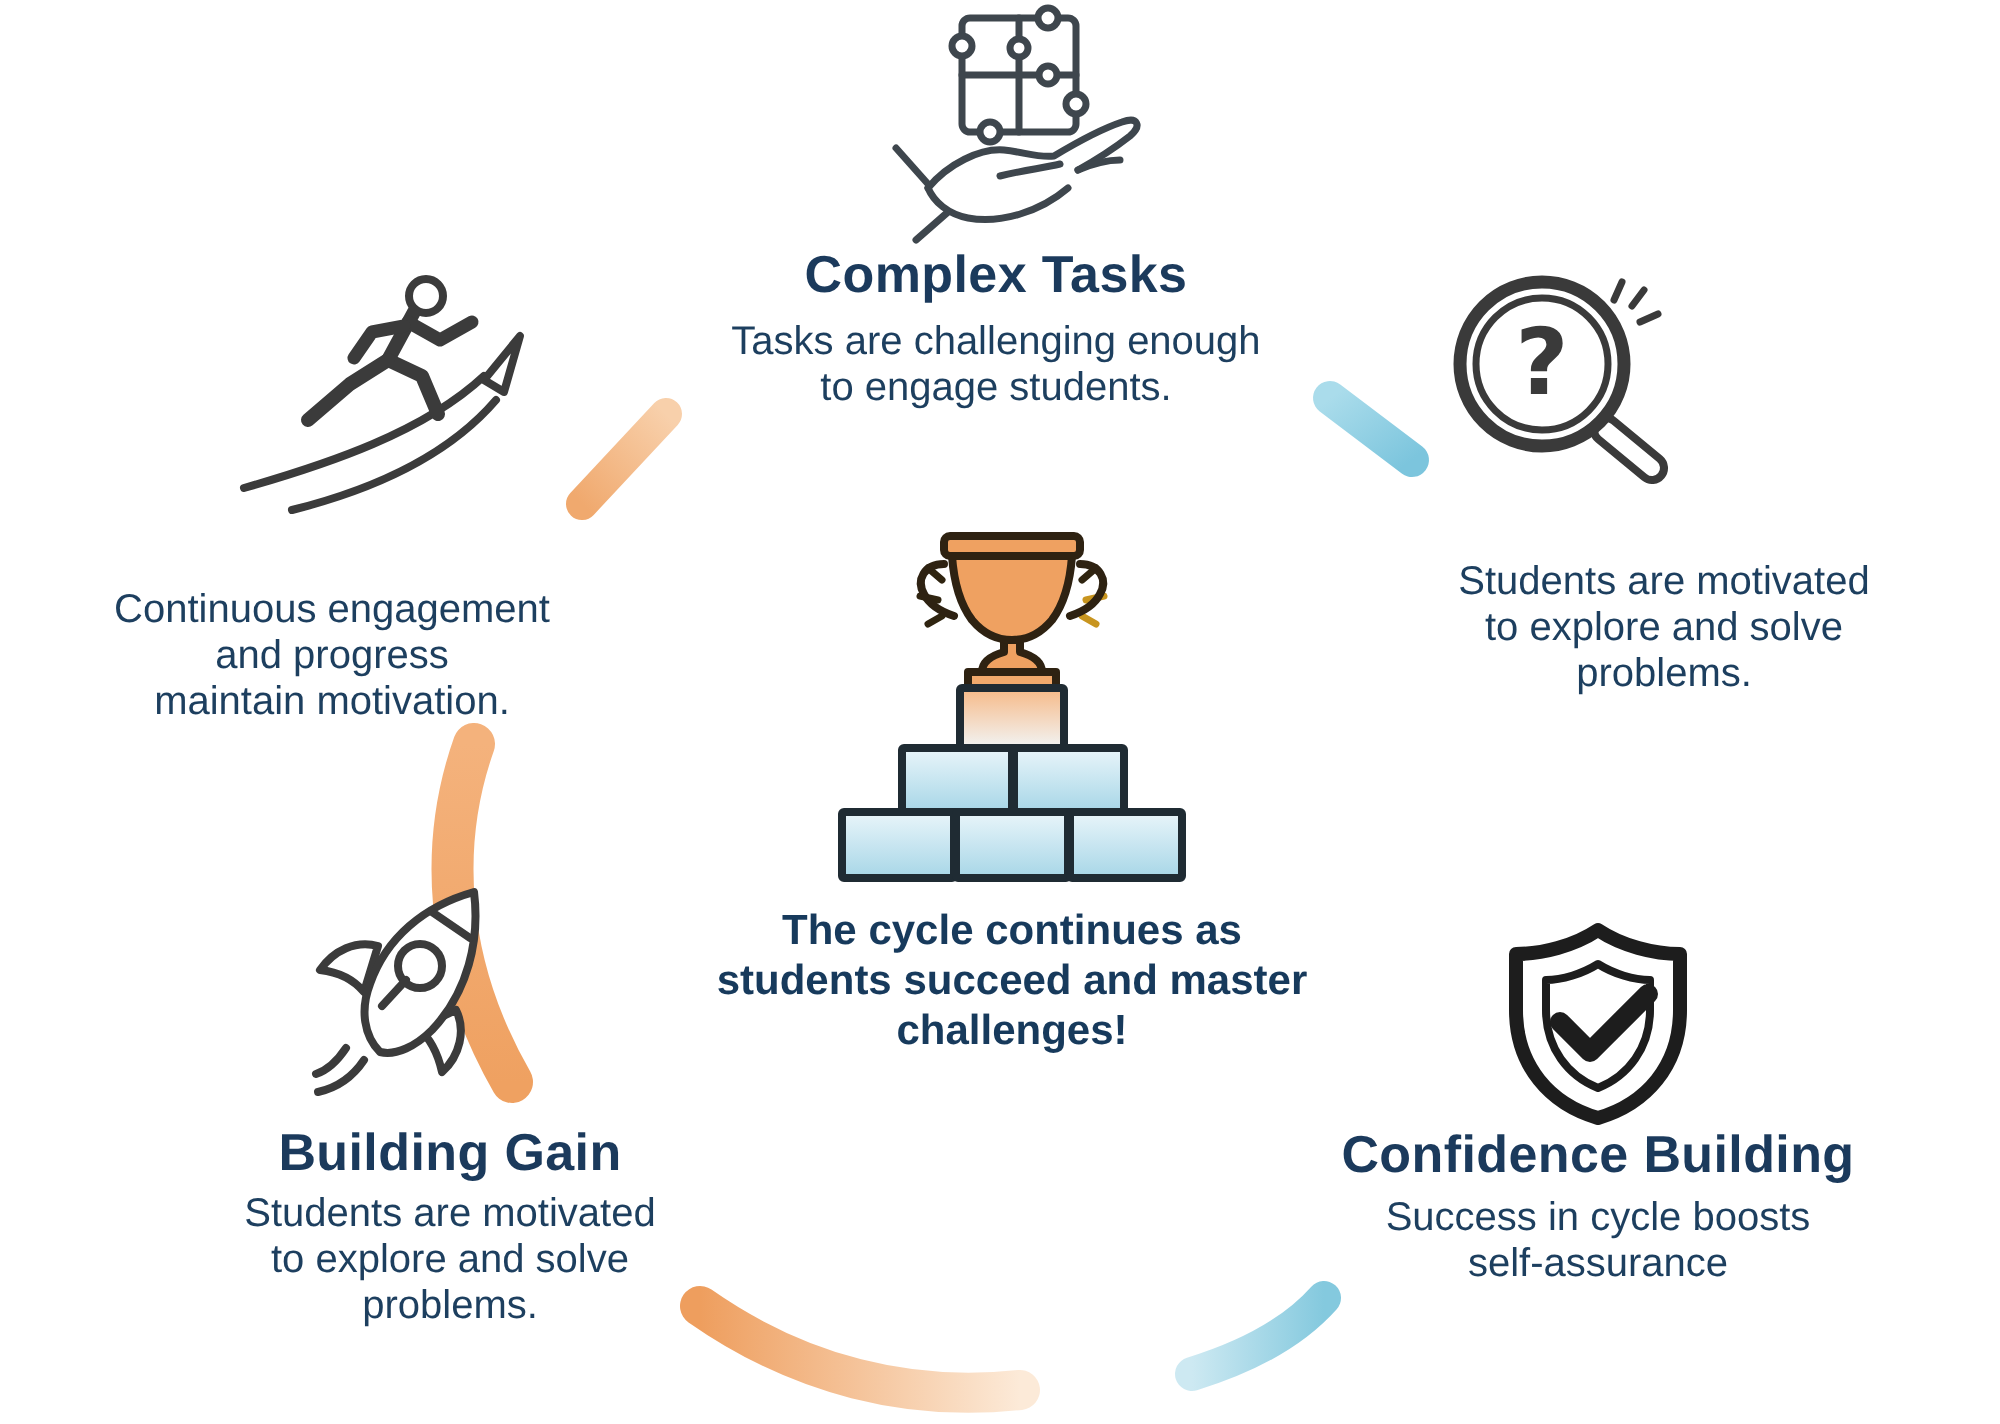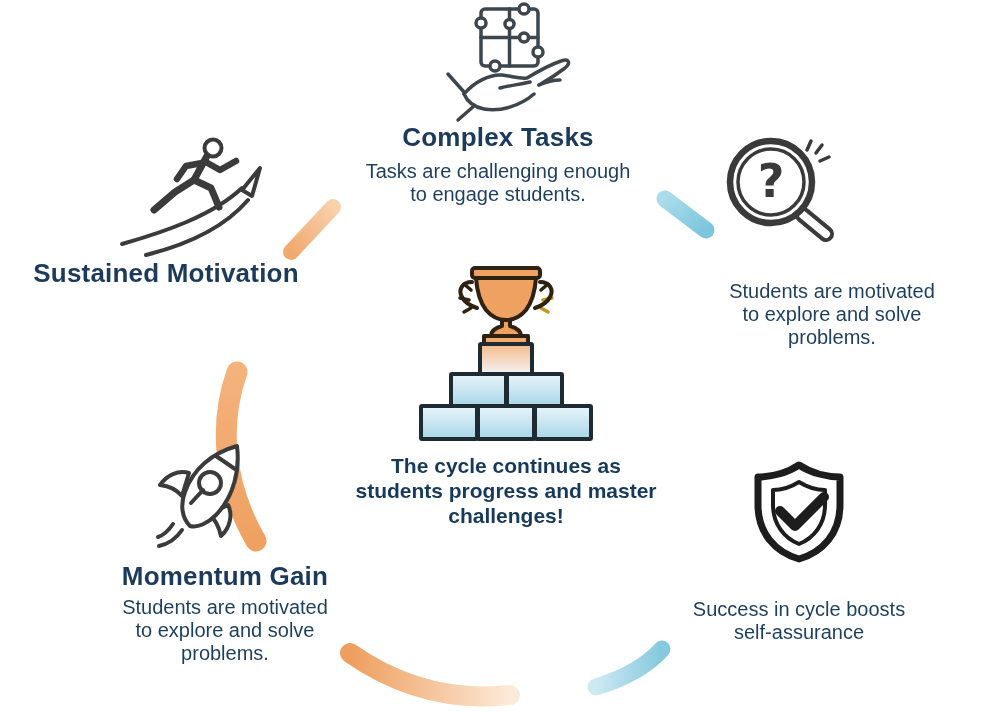--- a/index.html
+++ b/index.html
@@ -100,54 +100,57 @@
 to explore and solve
 problems.</div>
 
   <svg class="abs icon" style="left:745px;top:458px" width="108" height="108" viewBox="0 0 108 108">
     <g stroke="#1d1d1d" fill="none" stroke-linejoin="round" stroke-linecap="round">
       <path d="M54,7 C42,15 26,19 13,19 L13,47 C13,75 30,94 54,101 C78,94 95,75 95,47 L95,19 C82,19 66,15 54,7 Z" stroke-width="7"></path>
       <path d="M54,24 C46,29 36,32 28,32 L28,47 C28,66 39,80 54,86 C69,80 80,66 80,47 L80,32 C72,32 62,29 54,24 Z" stroke-width="4"></path>
       <path d="M35,53 L50,68 L79,39" stroke-width="10"></path>
     </g>
   </svg>
+  <div class="abs title" style="left:649px;top:562px;width:300px">Confidence Building</div>
   <div class="abs desc" style="left:649px;top:598px;width:300px">Success in cycle boosts
 self-assurance</div>
 
   <svg class="abs icon" style="left:140px;top:436px" width="124" height="124" viewBox="0 0 124 124">
     <g stroke="#3b3b3b" stroke-width="4" stroke-linejoin="round" stroke-linecap="round">
       <path d="M49,37 C38,34 27,39 20,49 C29,50 37,54 42,60 Z" fill="#fff"></path>
       <path d="M88,69 C93,79 90,92 81,100 C79,91 75,83 69,78 Z" fill="#fff"></path>
       <path d="M97,10 C100,34 94,60 76,79 C68,87 58,92 50,90 C42,82 40,69 45,56 C53,33 72,17 97,10 Z" fill="#fff"></path>
       <path d="M76,20 L95,33" fill="none"></path>
       <circle cx="70" cy="47" r="11" fill="#fff"></circle>
       <path d="M51,67 L63,54" fill="none"></path>
       <path d="M42,94 C36,103 28,108 19,110" fill="none"></path>
       <path d="M33,88 C29,94 24,99 18,101" fill="none"></path>
     </g>
   </svg>
-  <div class="abs title" style="left:75px;top:561px;width:300px">Momentum Gain</div>
+  <div class="abs title" style="left:75px;top:561px;width:300px">Building Gain</div>
   <div class="abs desc" style="left:75px;top:596px;width:300px">Students are motivated
 to explore and solve
 problems.</div>
 
   <svg class="abs icon" style="left:116px;top:128px" width="156" height="132" viewBox="0 0 156 132">
     <g stroke="#3b3b3b" fill="none" stroke-linecap="round" stroke-linejoin="round">
       <path d="M6,116 C48,104 96,88 126,60" stroke-width="4"></path>
       <path d="M30,127 C70,117 108,100 132,72" stroke-width="4"></path>
       <path d="M126,62 L144,40 L136,68 Z" fill="#fff" stroke-width="4"></path>
       <circle cx="97" cy="20" r="8.5" fill="#fff" stroke-width="4"></circle>
       <path d="M91,28 L78,52" stroke-width="7"></path>
       <path d="M88,33 L104,42 L120,33" stroke-width="6.5"></path>
       <path d="M86,35 L70,38 L61,51" stroke-width="6.5"></path>
       <path d="M78,52 L95,60 L103,79" stroke-width="7"></path>
       <path d="M78,52 L59,64 L38,82" stroke-width="7"></path>
     </g>
   </svg>
-  <div class="abs title" style="left:16px;top:258px;width:300px">Sustained Motivation</div>
+  <div class="abs desc" style="left:16px;top:294px;width:300px">Continuous engagement
+and progress
+maintain motivation.</div>
 
   <svg class="abs icon" style="left:418px;top:262px" width="176" height="180" viewBox="0 0 176 180">
     <defs>
       <linearGradient id="brickG" x1="0" y1="0" x2="0" y2="1">
         <stop offset="0" stop-color="#e9f5fa"></stop>
           <stop offset="1" stop-color="#a7d6e7"></stop>
       </linearGradient>
       <linearGradient id="pedG" x1="0" y1="0" x2="0" y2="1">
         <stop offset="0" stop-color="#f6b987"></stop>
           <stop offset="1" stop-color="#f2f4f4"></stop>
@@ -175,16 +178,16 @@
     <g stroke="#1f2b33" stroke-width="4" stroke-linejoin="round">
       <rect x="62" y="82" width="52" height="30" rx="1" fill="url(#pedG)"></rect>
       <rect x="33" y="112" width="55" height="32" rx="1" fill="url(#brickG)"></rect>
       <rect x="89" y="112" width="55" height="32" rx="1" fill="url(#brickG)"></rect>
       <rect x="3" y="144" width="56" height="33" rx="1" fill="url(#brickG)"></rect>
       <rect x="60" y="144" width="56" height="33" rx="1" fill="url(#brickG)"></rect>
       <rect x="117" y="144" width="56" height="33" rx="1" fill="url(#brickG)"></rect>
     </g>
   </svg>
   <div class="abs caption" style="left:338px;top:453px;width:336px">The cycle continues as
-students progress and master
+students succeed and master
 challenges!</div>
 
 </div>
 
 </body></html>

